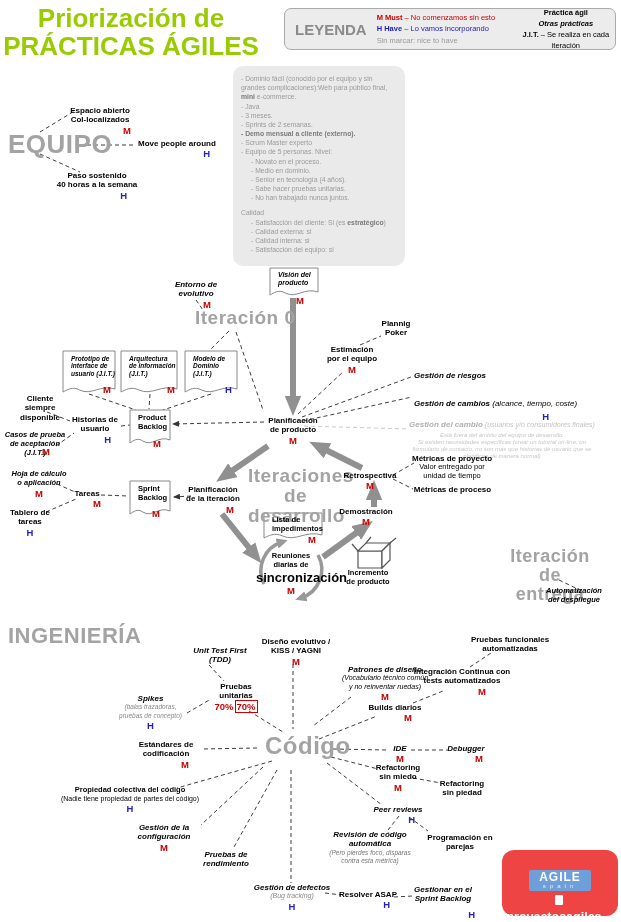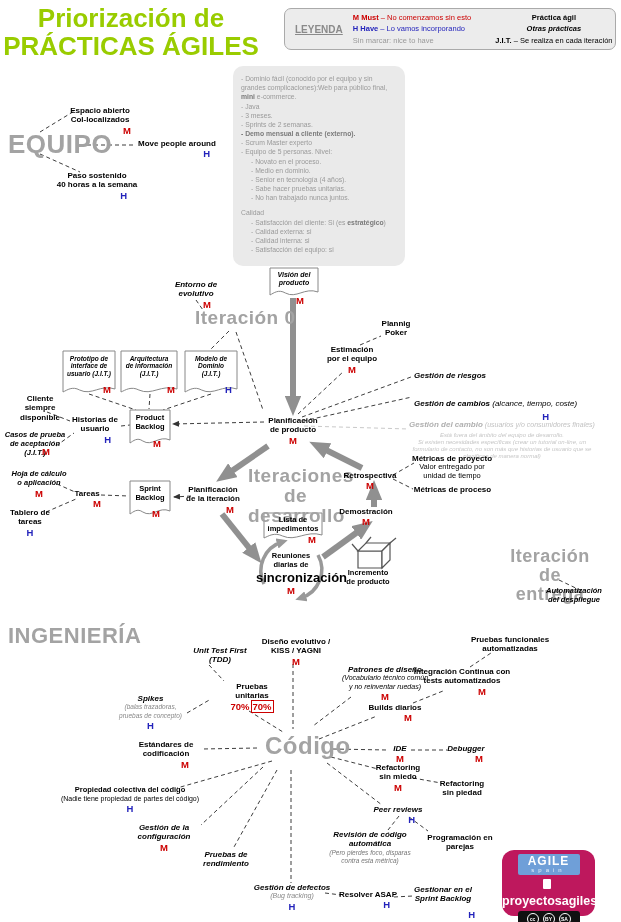--- a/index.html
+++ b/index.html
@@ -8,41 +8,41 @@
   svg.layer{position:absolute;left:0;top:0;}
   .n{position:absolute;text-align:center;line-height:1.18;color:#000;}
   .b{font-weight:bold;font-size:8px;}
   .bi{font-weight:bold;font-style:italic;font-size:8px;}
   .i{font-style:italic;font-size:8px;}
   .sm{font-style:italic;font-size:6.5px;color:#888;line-height:1.25;}
   .mk{font-weight:bold;font-size:9.5px;line-height:1.2;}
   .red{color:#cc0000;}
   .blu{color:#2323bb;}
   .gh{color:#a3a3a3;font-weight:bold;position:absolute;line-height:1.05;letter-spacing:0.5px;}
-  .pgtext{position:absolute;text-align:center;line-height:1.15;}
+  .pgtext{position:absolute;text-align:left;line-height:1.15;margin-left:8px;}
   .mkabs{position:absolute;font-weight:bold;font-size:9.5px;}
   
   #title{position:absolute;left:0;top:4px;width:262px;text-align:center;
          color:#99cc00;font-weight:bold;font-size:26px;line-height:1.08;}
   
   #legend{position:absolute;left:284px;top:8px;width:330px;height:40px;background:#ececec;
           border:1px solid #aaa;border-radius:7px;display:flex;align-items:center;font-size:7.5px;}
-  #legend .lg-h{color:#8a8a8a;font-weight:bold;font-size:10px;padding:0 10px 0 10px;text-decoration:underline;}
+  #legend .lg-h{color:#8a8a8a;font-weight:bold;font-size:15px;padding:0 10px 0 10px;}
   #legend .lg-c2{width:140px;line-height:1.5;}
   #legend .lg-c3{flex:1;text-align:center;line-height:1.5;color:#000;}
   
   #projbox{position:absolute;left:233px;top:66px;width:172px;height:200px;background:#eaeaea;
            border-radius:10px;padding:8px 8px;box-sizing:border-box;color:#9a9a9a;
            font-size:6.8px;line-height:1.35;}
   #projbox .pb-title{color:#000;font-weight:bold;font-size:8px;margin-bottom:6px;}
   #projbox .ind{padding-left:10px;}
   #projbox .dk{color:#7a7a7a;font-weight:bold;}
   
-  #logo{position:absolute;left:502px;top:850px;width:93px;height:66px;background:#be185d;
-        border-radius:12px;text-align:center;padding-top:4px;box-sizing:border-box;}
+  #logo{position:absolute;left:502px;top:850px;width:116px;height:66px;background:#ef4444;
+        border-radius:12px;text-align:center;padding-top:20px;box-sizing:border-box;}
   #logo .ag{width:62px;margin:0 auto;background:#6f9fd8;border-radius:2px;padding:1px 0;}
   #logo .ag .a1{color:#fff;font-weight:bold;font-size:12px;letter-spacing:1px;line-height:1;}
   #logo .ag .a2{color:#e8f0fa;font-size:6px;letter-spacing:4px;line-height:1.2;}
   #logo .site{color:#fff;font-weight:bold;font-size:12.5px;line-height:1.4;}
   #logo .site .tld{font-size:7px;font-weight:normal;}
   #logo .pageico{display:inline-block;width:8px;height:10px;background:#fff;border-radius:1px;
                  margin-right:3px;vertical-align:middle;}
   #logo .ccbar{width:62px;height:15px;background:#111;border-radius:3px;margin:1px auto 0;
                display:flex;align-items:center;justify-content:center;gap:4px;}
   #logo .cc{width:10px;height:10px;border:1px solid #fff;border-radius:50%;color:#fff;
@@ -387,21 +387,21 @@
   </div>
   <div class="n" style="left:397px;top:667px;width:130px">
     <div class="b">Integración Continua con</div>
     <div class="b">tests automatizados</div>
     <div class="mk red" style="padding-left:40px">M</div>
   </div>
   <div class="n" style="left:360px;top:703px;width:70px">
     <div class="b">Builds diarios</div>
     <div class="mk red" style="text-align:right;padding-right:18px">M</div>
   </div>
-  <div class="n" style="left:222px;top:682px;width:60px">
+  <div class="n" style="left:206px;top:682px;width:60px">
     <div class="b">Pruebas</div>
     <div class="b">unitarias</div>
     <div class="mk red"><span>70%</span><span class="pct-box">70%</span></div>
   </div>
   <div class="n" style="left:108px;top:694px;width:85px">
     <div class="bi">Spikes</div>
     <div class="sm">(balas trazadoras,</div>
     <div class="sm">pruebas de concepto)</div>
     <div class="mk blu">H</div>
   </div>

